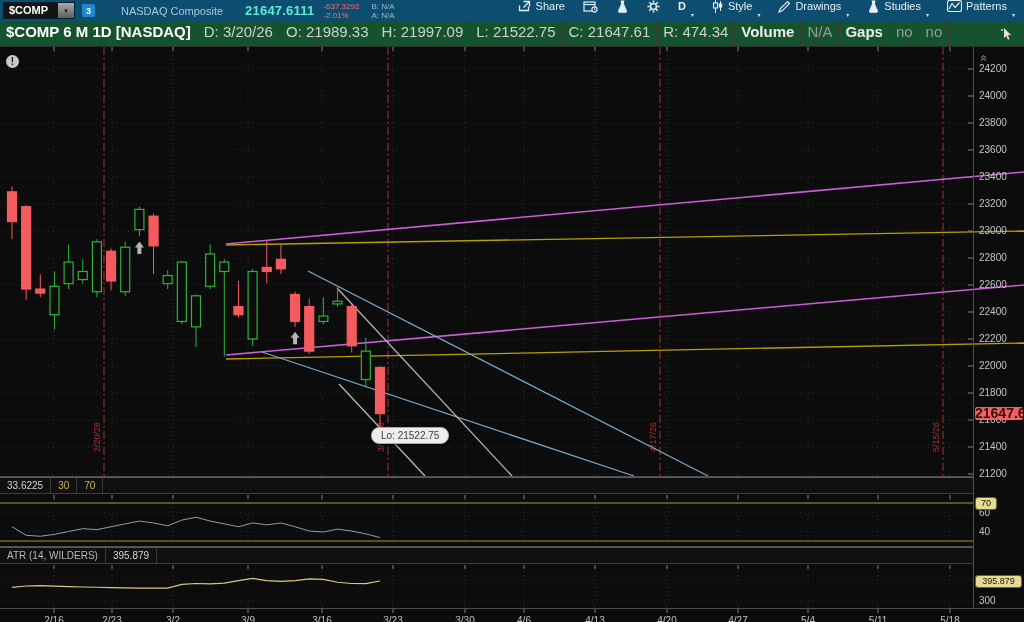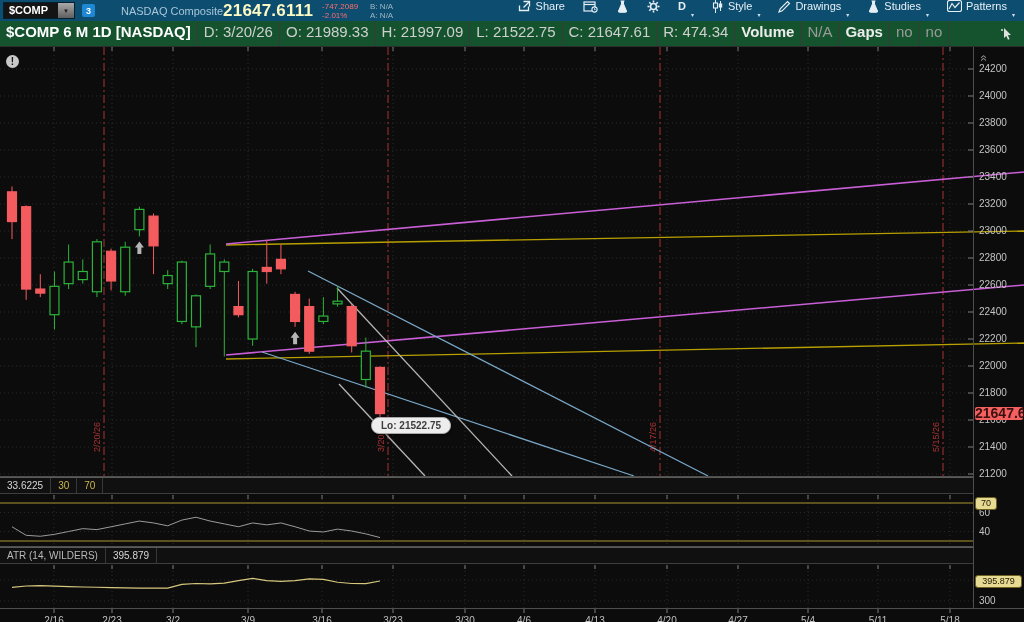--- a/index.html
+++ b/index.html
@@ -7,21 +7,21 @@
   body { font-family:"Liberation Sans", sans-serif; }
   .app { width:1024px; height:622px; position:relative; background:#0c0c0c; overflow:hidden; }
 
   
   .titlebar { height:21px; background:#0d4d70; display:flex; align-items:center; color:#dfe9f1; font-size:11px; position:relative; }
   .symbol-box { display:flex; margin-left:3px; width:72px; height:17px; background:#141414; border:1px solid #041f2e; }
   .symbol-box .sym-txt { flex:1; padding:1px 5px; font-size:11px; color:#fff; font-weight:bold; }
   .symbol-caret { width:16px; background:linear-gradient(#a9a9a9,#5f5f5f); color:#1d1d1d; font-size:6px; display:flex; align-items:center; justify-content:center; }
   .link-badge { width:13px; height:13px; border-radius:2px; background:#1e88d2; color:#fff; font-size:9px; font-weight:bold; display:flex; align-items:center; justify-content:center; margin-left:7px; }
   .sym-name { color:#a9c7d9; margin-left:26px; }
-  .big-price { color:#fef9c3; font-weight:bold; font-size:17px; letter-spacing:.2px; }
+  .big-price { color:#5eead4; font-weight:bold; font-size:13px; margin-left:22px; letter-spacing:.2px; }
   .chg-block { font-size:8px; color:#ff6e6e; line-height:9px; margin-left:9px; }
   .ba-block { font-size:8px; color:#9fb8c6; line-height:9px; margin-left:12px; }
   .tb-right { margin-left:auto; display:flex; align-items:stretch; height:100%; }
   .tb-btn { display:flex; gap:4px; padding:0 9px; font-size:11px; color:#e6eff5; cursor:default; position:relative; }
   .tb-btn svg { display:block; }
   .caret-sm { font-size:6px; color:#cfe0ec; align-self:flex-end; margin:0 0 3px 1px; }
 
   
   .ohlcbar { height:26px; background:#14532d; border-bottom:1px solid #2d2d2d; display:flex; font-size:15px; color:#cfcfcf; align-items:stretch; }
   .cell { border-right:1px solid #3a3a3a; padding:2px 6px 0 6px; white-space:nowrap; }
@@ -42,37 +42,37 @@
   .ph-cell { border-right:1px solid #383838; padding:2px 7px 0 7px; white-space:nowrap; }
   .ph-val { color:#d6d6d6; }
   .ph-gold { color:#cdb54e; }
   .rsi-header { top:430px; }
   .atr-header { top:500px; }
 
   .gold-badge { position:absolute; background:#e7da92; border:1px solid #6e6122; color:#1e1800; border-radius:3px; font-size:9px; text-align:center; line-height:11px; }
   .badge-70 { left:975px; top:450px; width:22px; height:13px; }
   .badge-atr { left:975px; top:528px; width:47px; height:13px; }
   .price-badge { position:absolute; left:975px; top:360px; width:48px; height:13px; background:#f4605f; color:#38100f; font-weight:bold; border-radius:2px; font-size:14px; text-align:center; line-height:13px; }
-  .lo-tooltip { position:absolute; left:371px; top:370px; height:17px; background:#ededed; border:1px solid #a8a8a8; border-radius:8px; color:#3c3c3c; font-size:10px; font-weight:bold; padding:2px 9px 0 9px; box-shadow:0 1px 3px rgba(0,0,0,.6); }
+  .lo-tooltip { position:absolute; left:371px; top:380px; height:17px; background:#ededed; border:1px solid #a8a8a8; border-radius:8px; color:#3c3c3c; font-size:10px; font-weight:normal; padding:2px 9px 0 9px; box-shadow:0 1px 3px rgba(0,0,0,.6); }
 </style>
 </head>
 <body>
 
 <div class="app">
 
   <div class="titlebar">
     <div class="symbol-box">
       <span class="sym-txt">$COMP</span>
       <span class="symbol-caret">▼</span>
     </div>
     <span class="link-badge">3</span>
     <span class="sym-name">NASDAQ Composite</span>
     <span class="big-price">21647.6111</span>
     <div class="chg-block">
-      <div>-747.2089</div>
+      <div>-637.3292</div>
       <div>-2.01%</div>
     </div>
     <div class="ba-block">
       <div>B: N/A</div>
       <div>A: N/A</div>
     </div>
 
     <div class="tb-right">
       <div class="tb-btn">
         <span>

